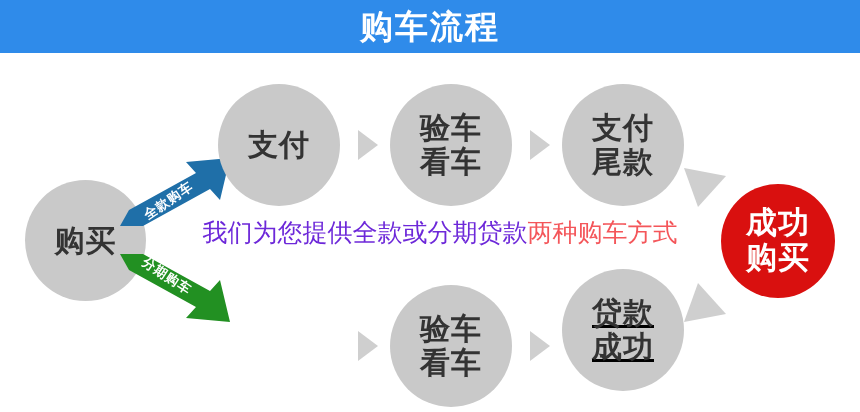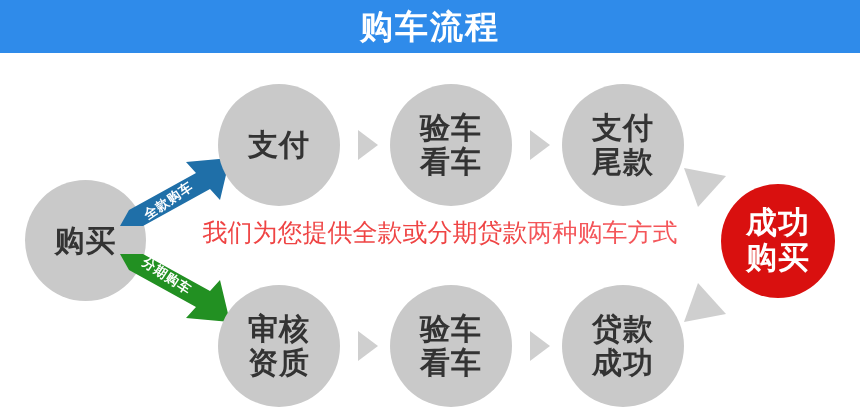--- a/index.html
+++ b/index.html
@@ -134,21 +134,21 @@
   #center-caption {
     position: absolute;
     left: 180px;
     top: 167px;
     width: 520px;
     text-align: center;
     font-size: 25px;
     white-space: nowrap;
     line-height: 1;
   }
-  #center-caption .seg-gray { color: #ef4444; }
+  #center-caption .seg-gray { color: #6d28d9; }
   #center-caption .seg-red  { color: #f4565a; margin-top: 32px; }
 </style>
 </head>
 <body>
 
 <div id="page">
 
   <div id="header-bar">
     <div id="header-title">购车流程</div>
   </div>
@@ -190,35 +190,31 @@
       <span class="line">支付</span>
       <span class="line">尾款</span>
     </div>
 
     <div class="tri-diag" style="left:683px; top:114px;">
       <svg width="46" height="46" viewBox="0 0 46 46">
         <polygon points="1,1 43,9 15,40" fill="#cfcfcf"></polygon>
       </svg>
     </div>
 
-    <div class="node gray" style="left:218px; top:232px; width:122px; height:122px;">
-      <span class="line">审核</span>
-      <span class="line">资质</span>
-    </div>
 
     <div class="tri-right" style="left:358px; top:278px;"></div>
 
     <div class="node gray" style="left:390px; top:232px; width:122px; height:122px;">
       <span class="line">验车</span>
       <span class="line">看车</span>
     </div>
 
     <div class="tri-right" style="left:530px; top:278px;"></div>
 
-    <div class="node gray" style="left:562px; top:232px; width:122px; height:122px;">
+    <div class="node gray" style="left:562px; top:216px; width:122px; height:122px;text-decoration:underline;">
       <span class="line">贷款</span>
       <span class="line">成功</span>
     </div>
 
     <div class="tri-diag" style="left:683px; top:225px;">
       <svg width="46" height="46" viewBox="0 0 46 46">
         <polygon points="1,44 43,36 15,5" fill="#cfcfcf"></polygon>
       </svg>
     </div>
 

